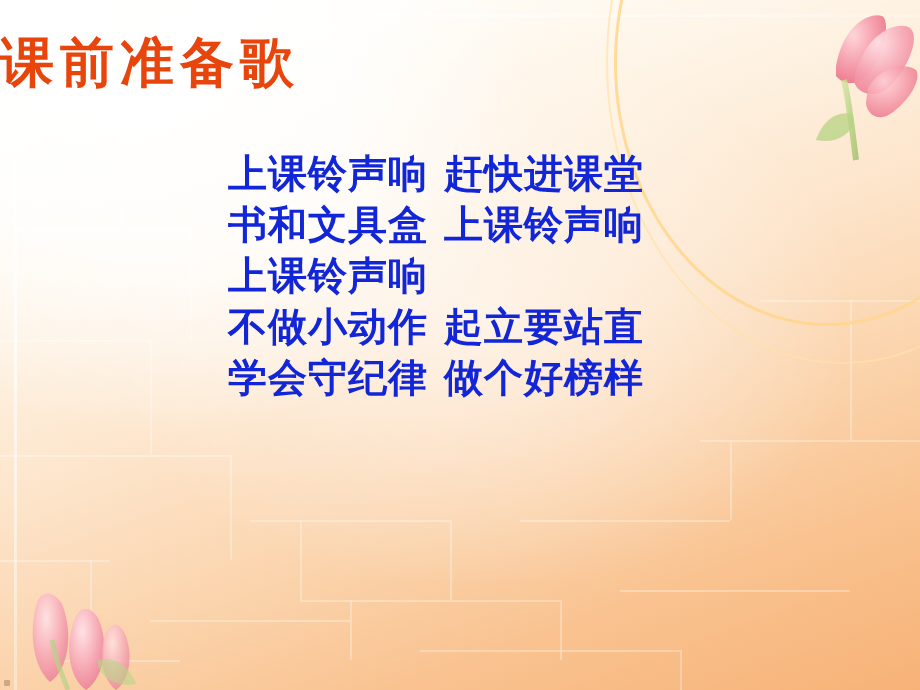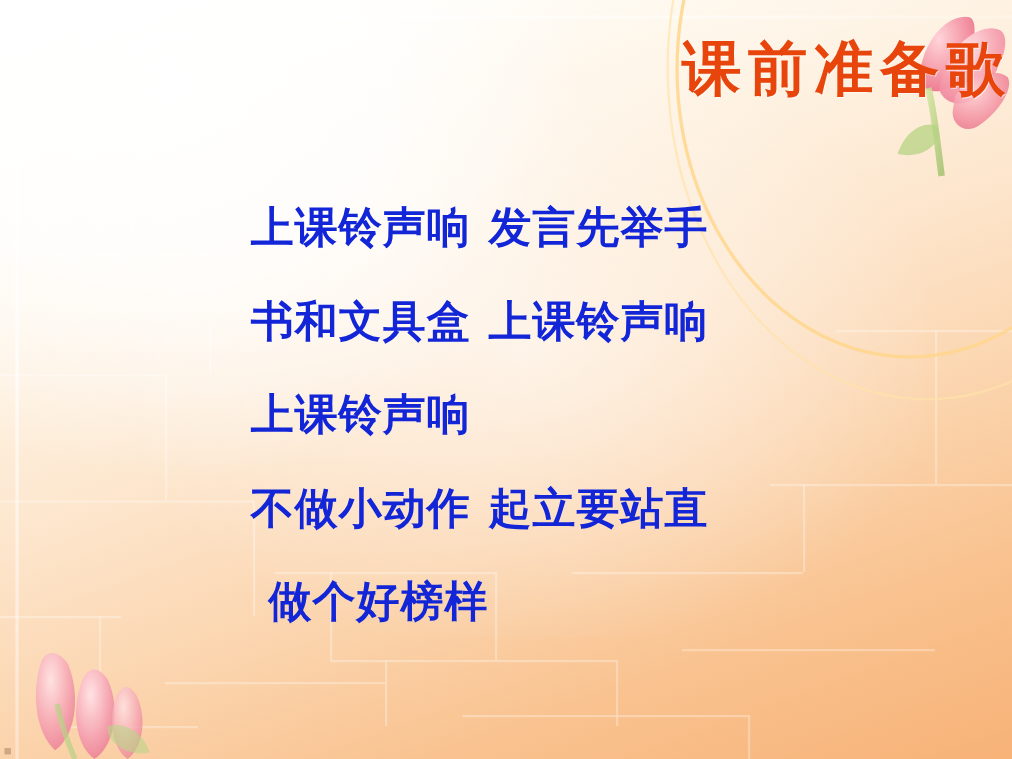--- a/index.html
+++ b/index.html
@@ -102,21 +102,21 @@
   }
 
   
   .tulip { position: absolute; pointer-events: none; }
 
   .title {
     position: absolute;
     left: 0;
     top: 30px;
     width: 920px;
-    text-align: right;
+    text-align: left;
     font-size: 54px;
     line-height: 64px;
     font-weight: bold;
     color: #e8450c;
     letter-spacing: 6px;
     text-shadow: 1px 1px 0 rgba(255,255,255,0.6);
     font-family: "DejaVu Serif", "Liberation Serif", serif;
   }
   .verse {
     position: absolute;
@@ -127,21 +127,20 @@
     font-size: 39px;
     line-height: 51px;
     font-weight: bold;
     letter-spacing: 1px;
     font-family: "DejaVu Serif", "Liberation Serif", serif;
   }
   .verse .line {
     display: flex;
     justify-content: flex-start;
     white-space: pre;
-    margin-top: 34px;
   }
   .verse .col-a { display: inline-block; }
   .verse .gap { display: inline-block; width: 16px; }
   .verse .col-b { display: inline-block; }
 
   .corner-dot {
     position: absolute;
     left: 4px;
     bottom: 4px;
     width: 6px;
@@ -235,36 +234,37 @@
     <path d="M42 120 C46 140, 52 156, 58 170" stroke="url(#stemG2)" stroke-width="5" fill="none" opacity="0.7"></path>
     <path d="M88 140 C104 136, 120 146, 126 164 C108 168, 92 158, 88 146 Z" fill="#b9d588" opacity="0.6"></path>
   </svg>
 
   <div class="title">课前准备歌</div>
 
   <div class="verse">
     <div class="line">
       <span class="col-a">上课铃声响</span>
       <span class="gap"></span>
-      <span class="col-b">发言先举手</span>
+      <span class="col-b">赶快进课堂</span>
     </div>
     <div class="line">
       <span class="col-a">书和文具盒</span>
       <span class="gap"></span>
       <span class="col-b">上课铃声响</span>
     </div>
     <div class="line">
       <span class="col-a">上课铃声响</span>
       <span class="gap"></span>
     </div>
     <div class="line">
       <span class="col-a">不做小动作</span>
       <span class="gap"></span>
       <span class="col-b">起立要站直</span>
     </div>
     <div class="line">
+      <span class="col-a">学会守纪律</span>
       <span class="gap"></span>
       <span class="col-b">做个好榜样</span>
     </div>
   </div>
 
   <div class="corner-dot"></div>
 </div>
 
 </body></html>

